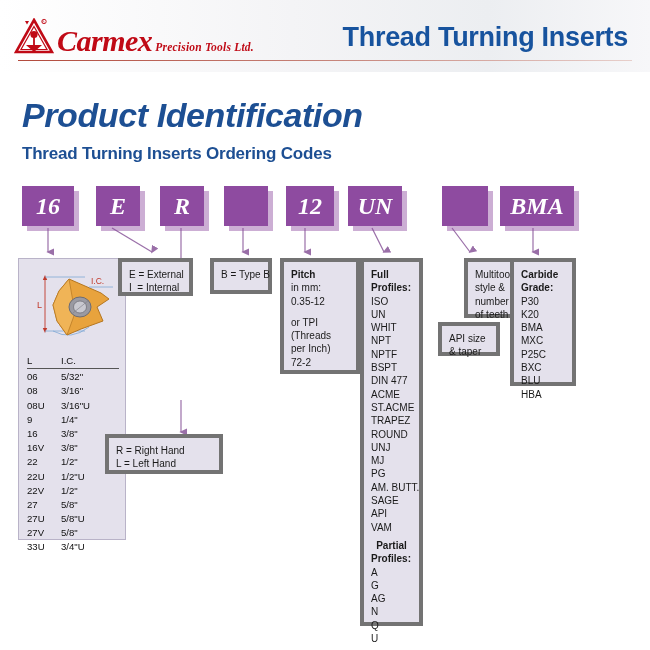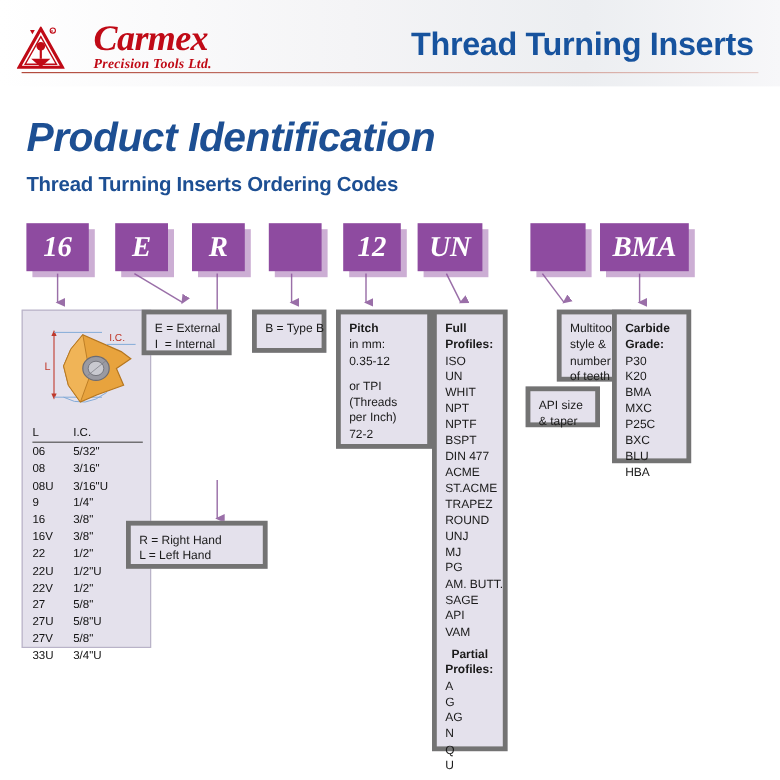--- a/index.html
+++ b/index.html
@@ -15,30 +15,30 @@
   .header{
     position:absolute;left:0;top:0;width:650px;height:72px;
     background:linear-gradient(to right,#ffffff 0%,#f4f4f6 45%,#eceef1 75%,#f7f7f9 100%);
   }
   .hdr-rule{
     position:absolute;left:18px;top:60px;width:614px;height:1px;
     background:linear-gradient(to right,#b24a3c 0%,#c8897f 55%,#e7cfcb 100%);
   }
   .logo-wrap{position:absolute;left:14px;top:18px;display:flex;align-items:flex-end;}
   .logo-mark{width:40px;height:38px;flex:0 0 auto;}
-  .logo-text{margin-left:3px;display:flex;align-items:baseline;flex-direction:column;}
+  .logo-text{margin-left:3px;display:flex;align-items:baseline;}
   .logo-name{
     font-family:"Liberation Serif", serif;
     font-style:italic;font-weight:bold;font-size:30px;color:#c00a16;
     letter-spacing:-0.5px;line-height:1;
   }
   .logo-sub{
     font-family:"Liberation Serif", serif;
     font-style:italic;font-weight:bold;font-size:11.5px;color:#c00a16;
-    margin-left:21px;letter-spacing:0.2px;
+    margin-left:3px;letter-spacing:0.2px;
   }
   .hdr-title{
     position:absolute;right:22px;top:22px;
     font-size:27px;font-weight:bold;color:#17539e;letter-spacing:-0.3px;
   }
 
   
   .sec-title{
     position:absolute;left:22px;top:96px;
     font-size:34px;font-style:italic;font-weight:bold;color:#1d4f93;

